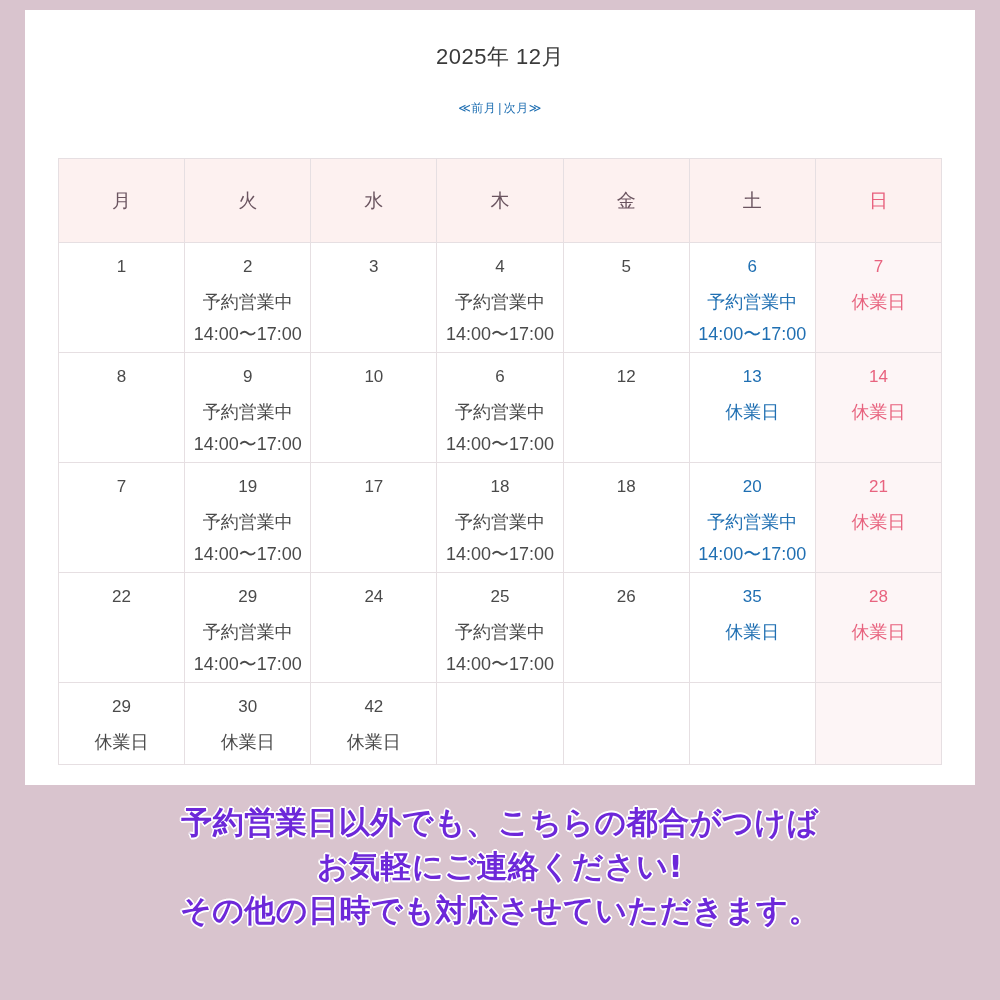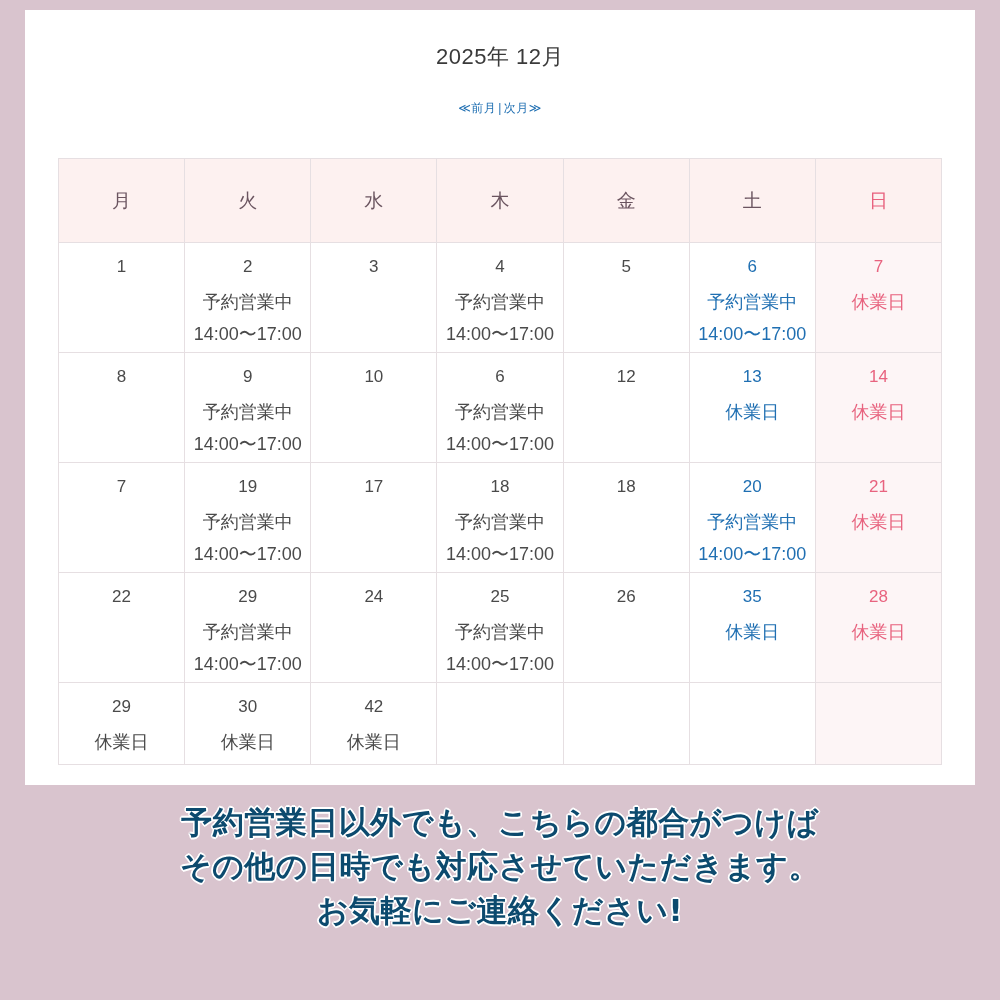--- a/index.html
+++ b/index.html
@@ -104,21 +104,21 @@
     position: absolute;
     left: 0;
     top: 800px;
     width: 1000px;
     text-align: center;
   }
   .footer-line {
     font-family: "DejaVu Sans", "Liberation Sans", sans-serif;
     font-size: 31px;
     font-weight: bold;
-    color: #0c4a6e;
+    color: #6d28d9;
     line-height: 1.42;
     letter-spacing: 0.5px;
     text-shadow:
        1.6px 0 0 #ffffff, -1.6px 0 0 #ffffff,
        0 1.6px 0 #ffffff, 0 -1.6px 0 #ffffff,
        1.2px 1.2px 0 #ffffff, -1.2px 1.2px 0 #ffffff,
        1.2px -1.2px 0 #ffffff, -1.2px -1.2px 0 #ffffff;
   }
 </style>
 </head>
@@ -283,17 +283,17 @@
             <td class="sat-cell"></td>
             <td class="sun-cell"></td>
           </tr>
         </tbody>
     </table>
 
   </div>
 
   <div class="footer">
     <div class="footer-line">予約営業日以外でも、こちらの都合がつけば</div>
+    <div class="footer-line">お気軽にご連絡ください!</div>
     <div class="footer-line">その他の日時でも対応させていただきます。</div>
-    <div class="footer-line">お気軽にご連絡ください!</div>
   </div>
 
 </div>
 
 </body></html>

